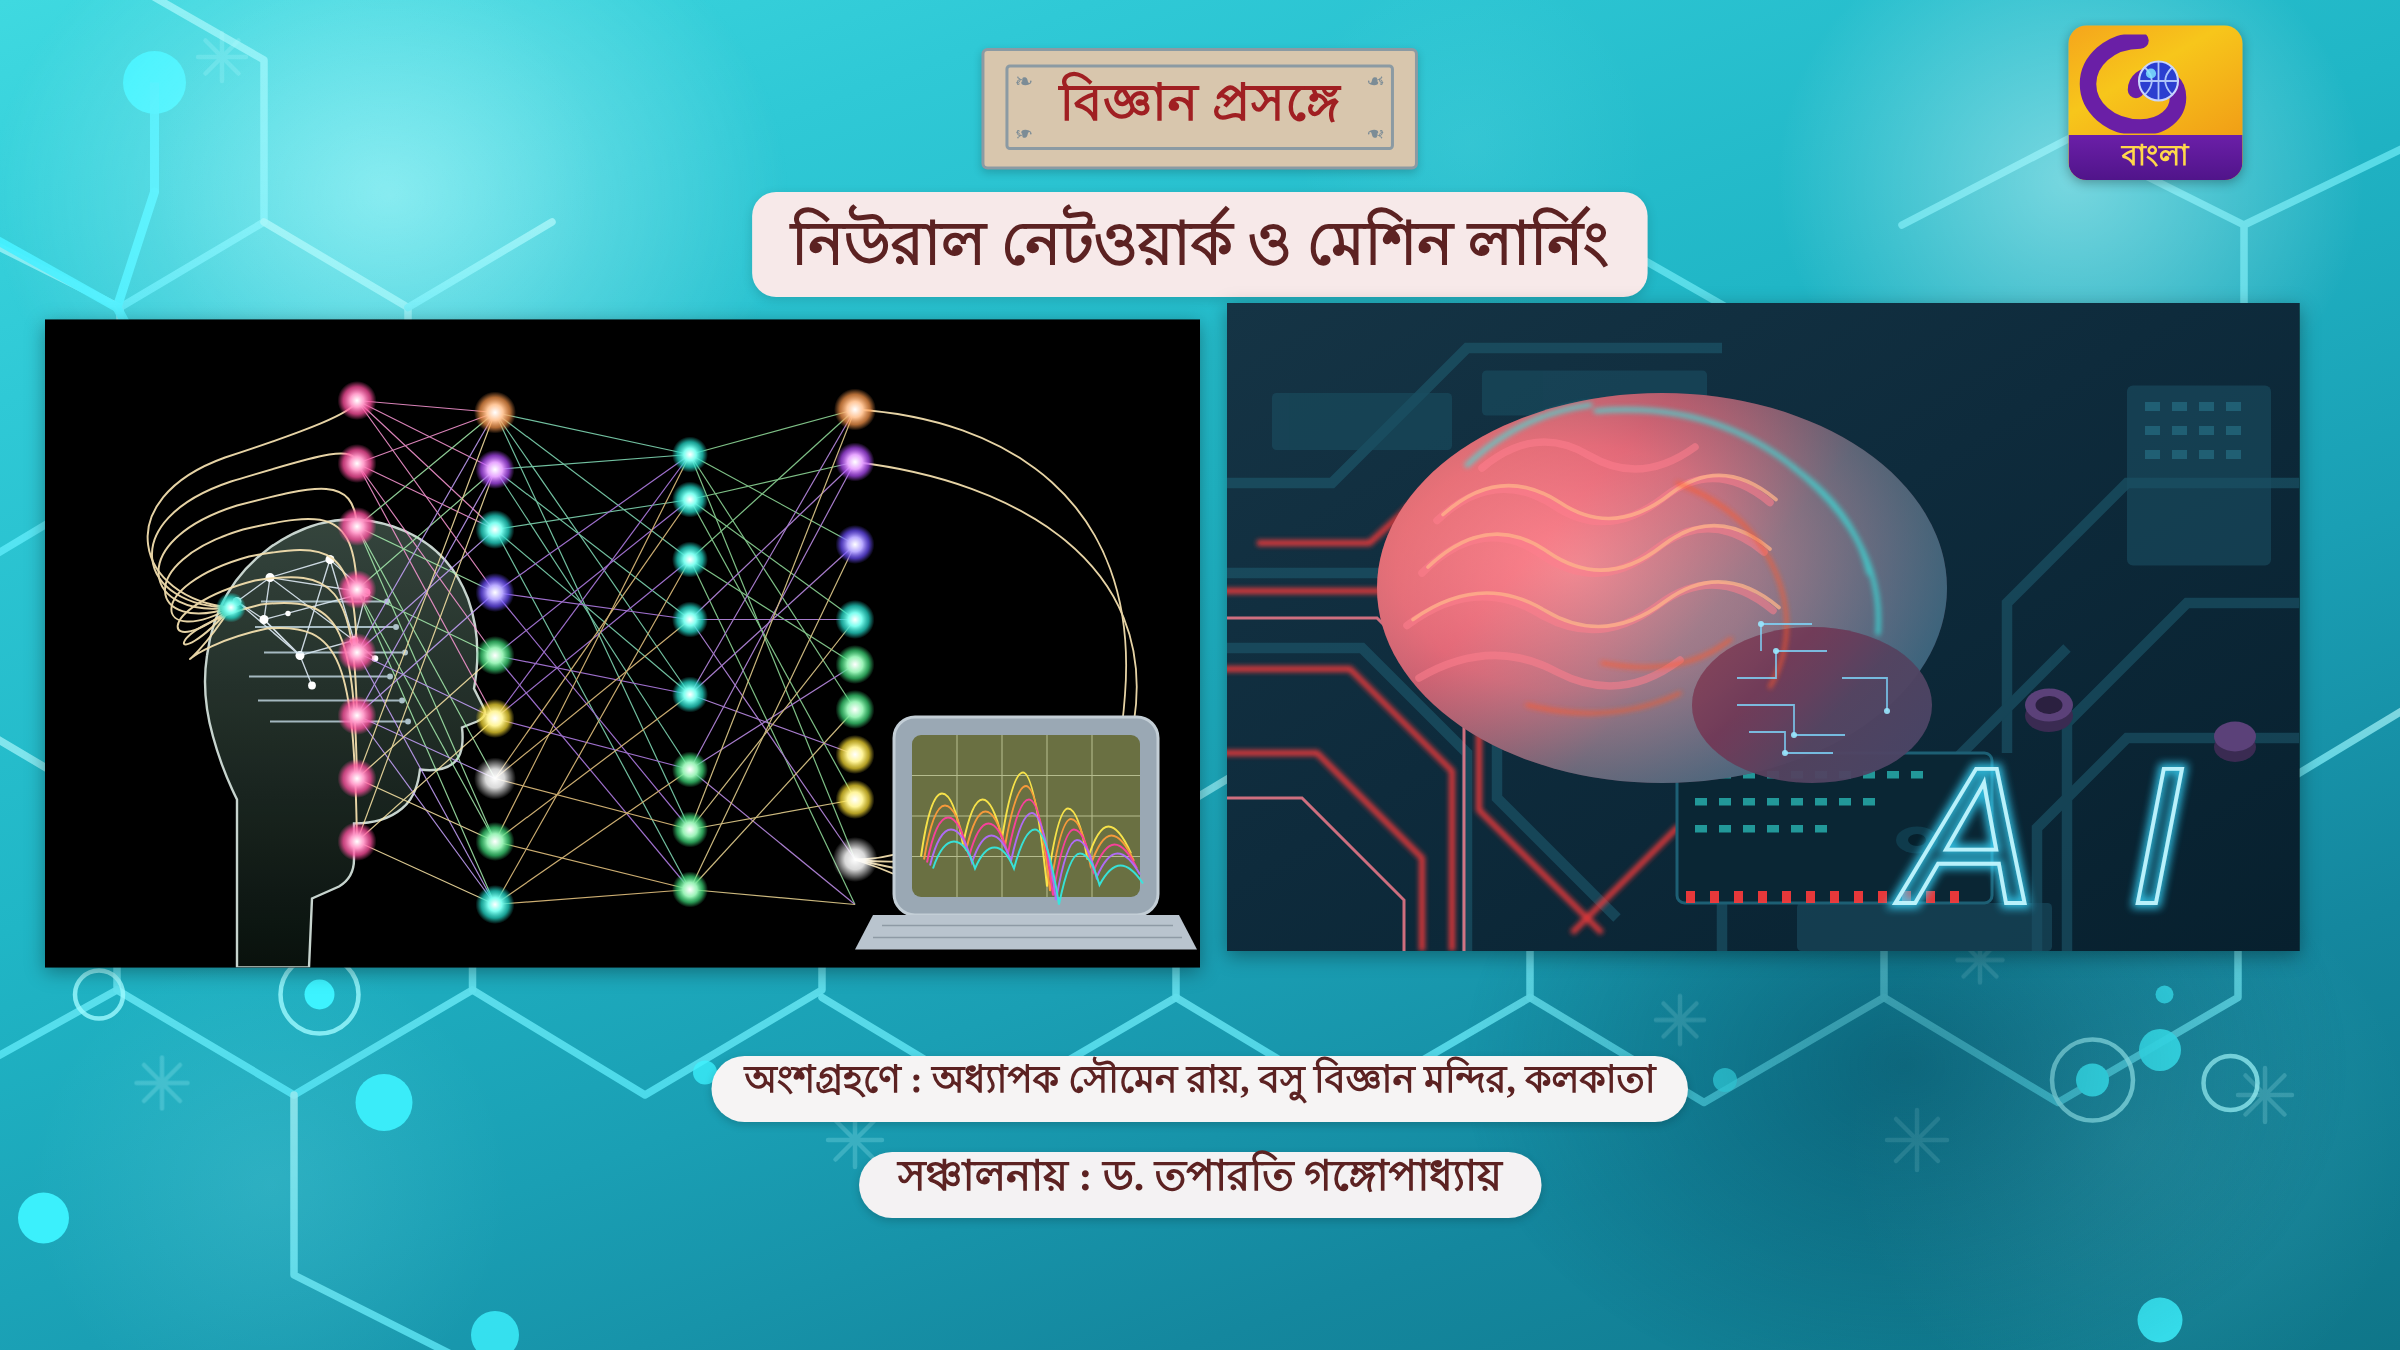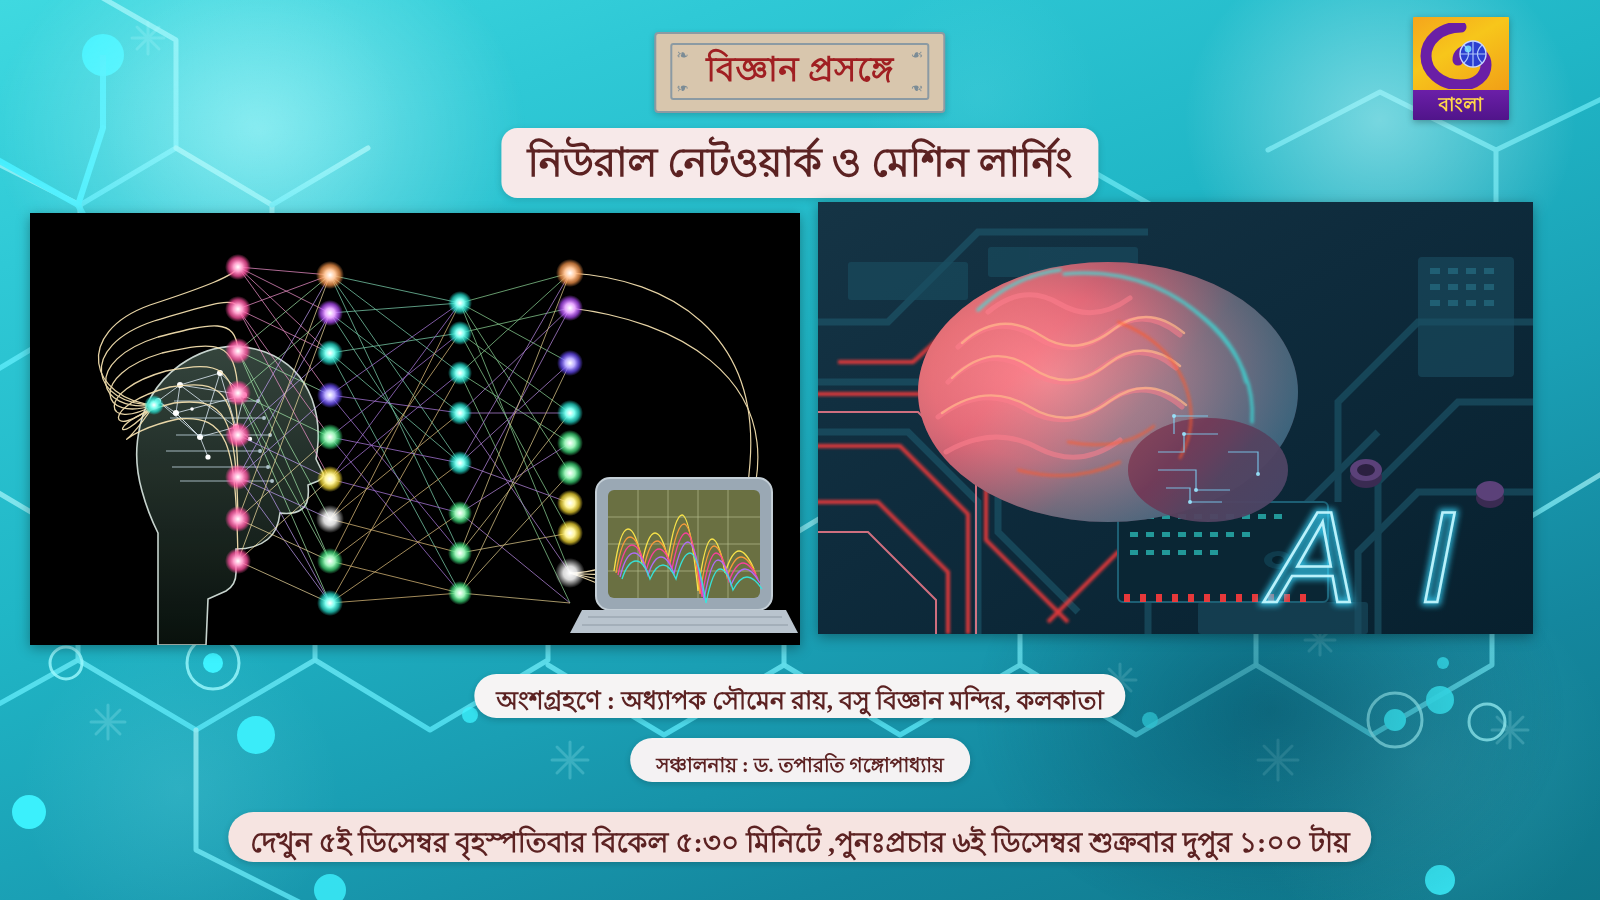--- a/index.html
+++ b/index.html
@@ -98,23 +98,23 @@
     font-weight: 700;
     font-size: 40px;
     line-height: 50px;
     color: #5c2222;
     white-space: nowrap;
   }
 
   
   .logo {
     position: absolute;
-    right: 91px; top: 17px;
-    width: 96px; height: 103px;
-    border-radius: 1px;
+    right: 105px; top: 17px;
+    width: 116px; height: 103px;
+    border-radius: 12px;
     overflow: hidden;
     background: linear-gradient(150deg, #f5a51c 0%, #f7c61b 35%, #f2a417 75%, #e8940f 100%);
     box-shadow: 0 2px 7px rgba(0,0,0,.3);
   }
   .logo-eye {
     position: absolute;
     left: 7px; top: 6px;
     width: 82px; height: 66px;
   }
   .logo-band {
@@ -143,40 +143,41 @@
   #panel-left  { left: 30px;  top: 213px; width: 770px; height: 432px; }
   #panel-right { left: 818px; top: 202px; width: 715px; height: 432px; font-style: italic; }
 
   .nn-canvas, .brain-canvas { display: block; width: 100%; height: 100%; }
 
   
   .pill {
     position: absolute;
     left: 50%; transform: translateX(-50%);
     border-radius: 22px;
-    display: flex; align-items: flex-end; justify-content: center;
+    display: flex; align-items: flex-start; justify-content: center;
     box-shadow: 0 2px 6px rgba(0,0,0,.18);
     white-space: nowrap;
+    margin-top: 30px;
   }
   .pill-text {
     font-family: "Liberation Serif", serif;
     font-weight: 700;
     color: #5c2222;
   }
   #pill-participant {
     top: 674px; height: 44px; padding: 0 22px;
     background: #f6f4f4;
   }
   #pill-participant .pill-text { font-size: 25px; line-height: 34px; }
 
   #pill-anchor {
     top: 738px; height: 44px; padding: 0 26px;
     background: #f4f2f3;
   }
-  #pill-anchor .pill-text { font-size: 20px; line-height: 34px; }
+  #pill-anchor .pill-text { font-size: 28px; line-height: 34px; }
 
   #pill-schedule {
     top: 812px; height: 50px; padding: 0 22px;
     background: #f6e4e1;
     border-radius: 25px;
   }
   #pill-schedule .pill-text { font-size: 28px; line-height: 38px; }
 </style>
 </head>
 <body>
@@ -853,17 +854,14 @@
   </div>
 
   <div class="pill" id="pill-participant">
     <span class="pill-text">অংশগ্রহণে : অধ্যাপক সৌমেন রায়, বসু বিজ্ঞান মন্দির, কলকাতা</span>
   </div>
 
   <div class="pill" id="pill-anchor">
     <span class="pill-text">সঞ্চালনায় : ড. তপারতি গঙ্গোপাধ্যায়</span>
   </div>
 
-  <div class="pill" id="pill-schedule">
-    <span class="pill-text">দেখুন ৫ই ডিসেম্বর বৃহস্পতিবার বিকেল ৫:৩০ মিনিটে ,পুনঃপ্রচার ৬ই ডিসেম্বর শুক্রবার দুপুর ১:০০ টায়</span>
-  </div>
 
 </div>
 
 </body></html>

